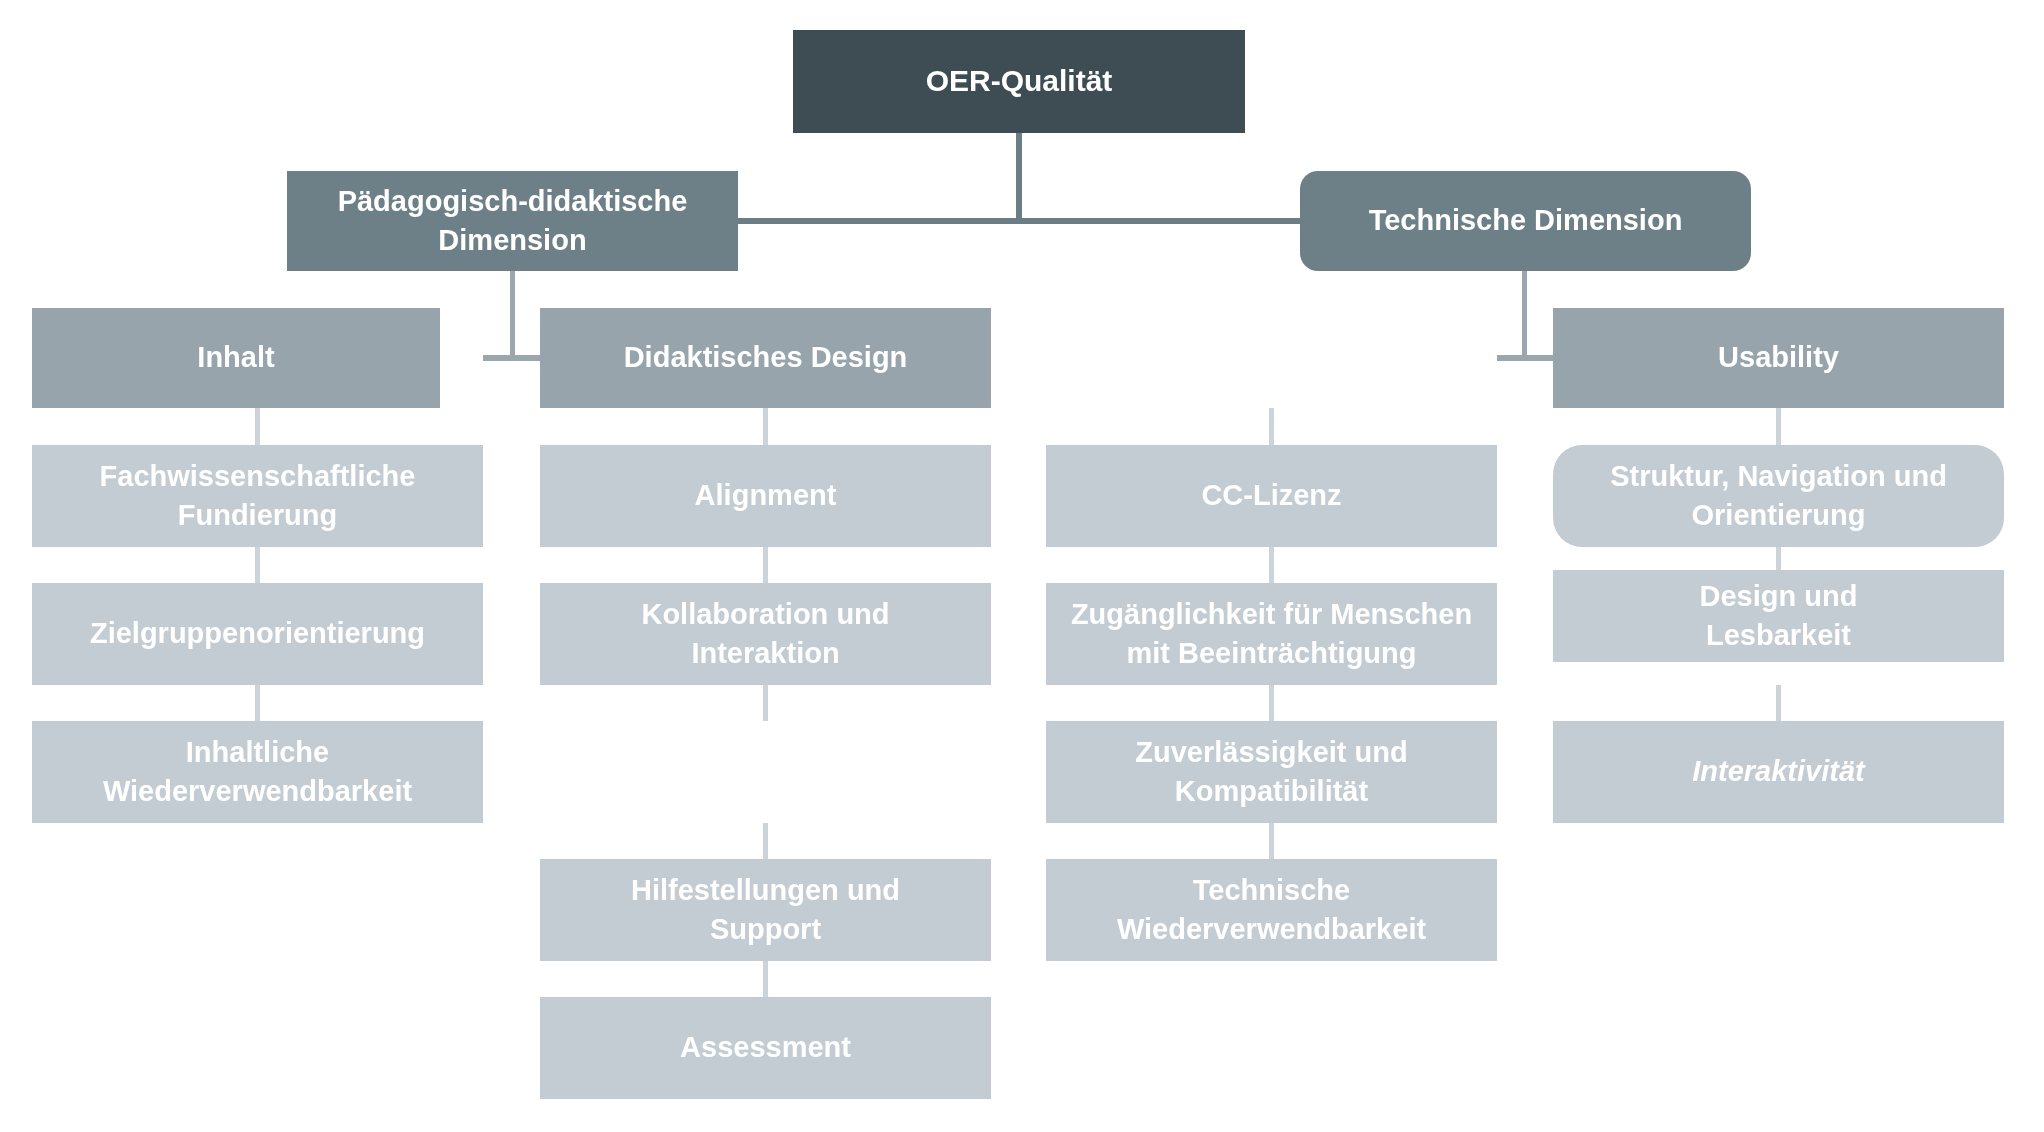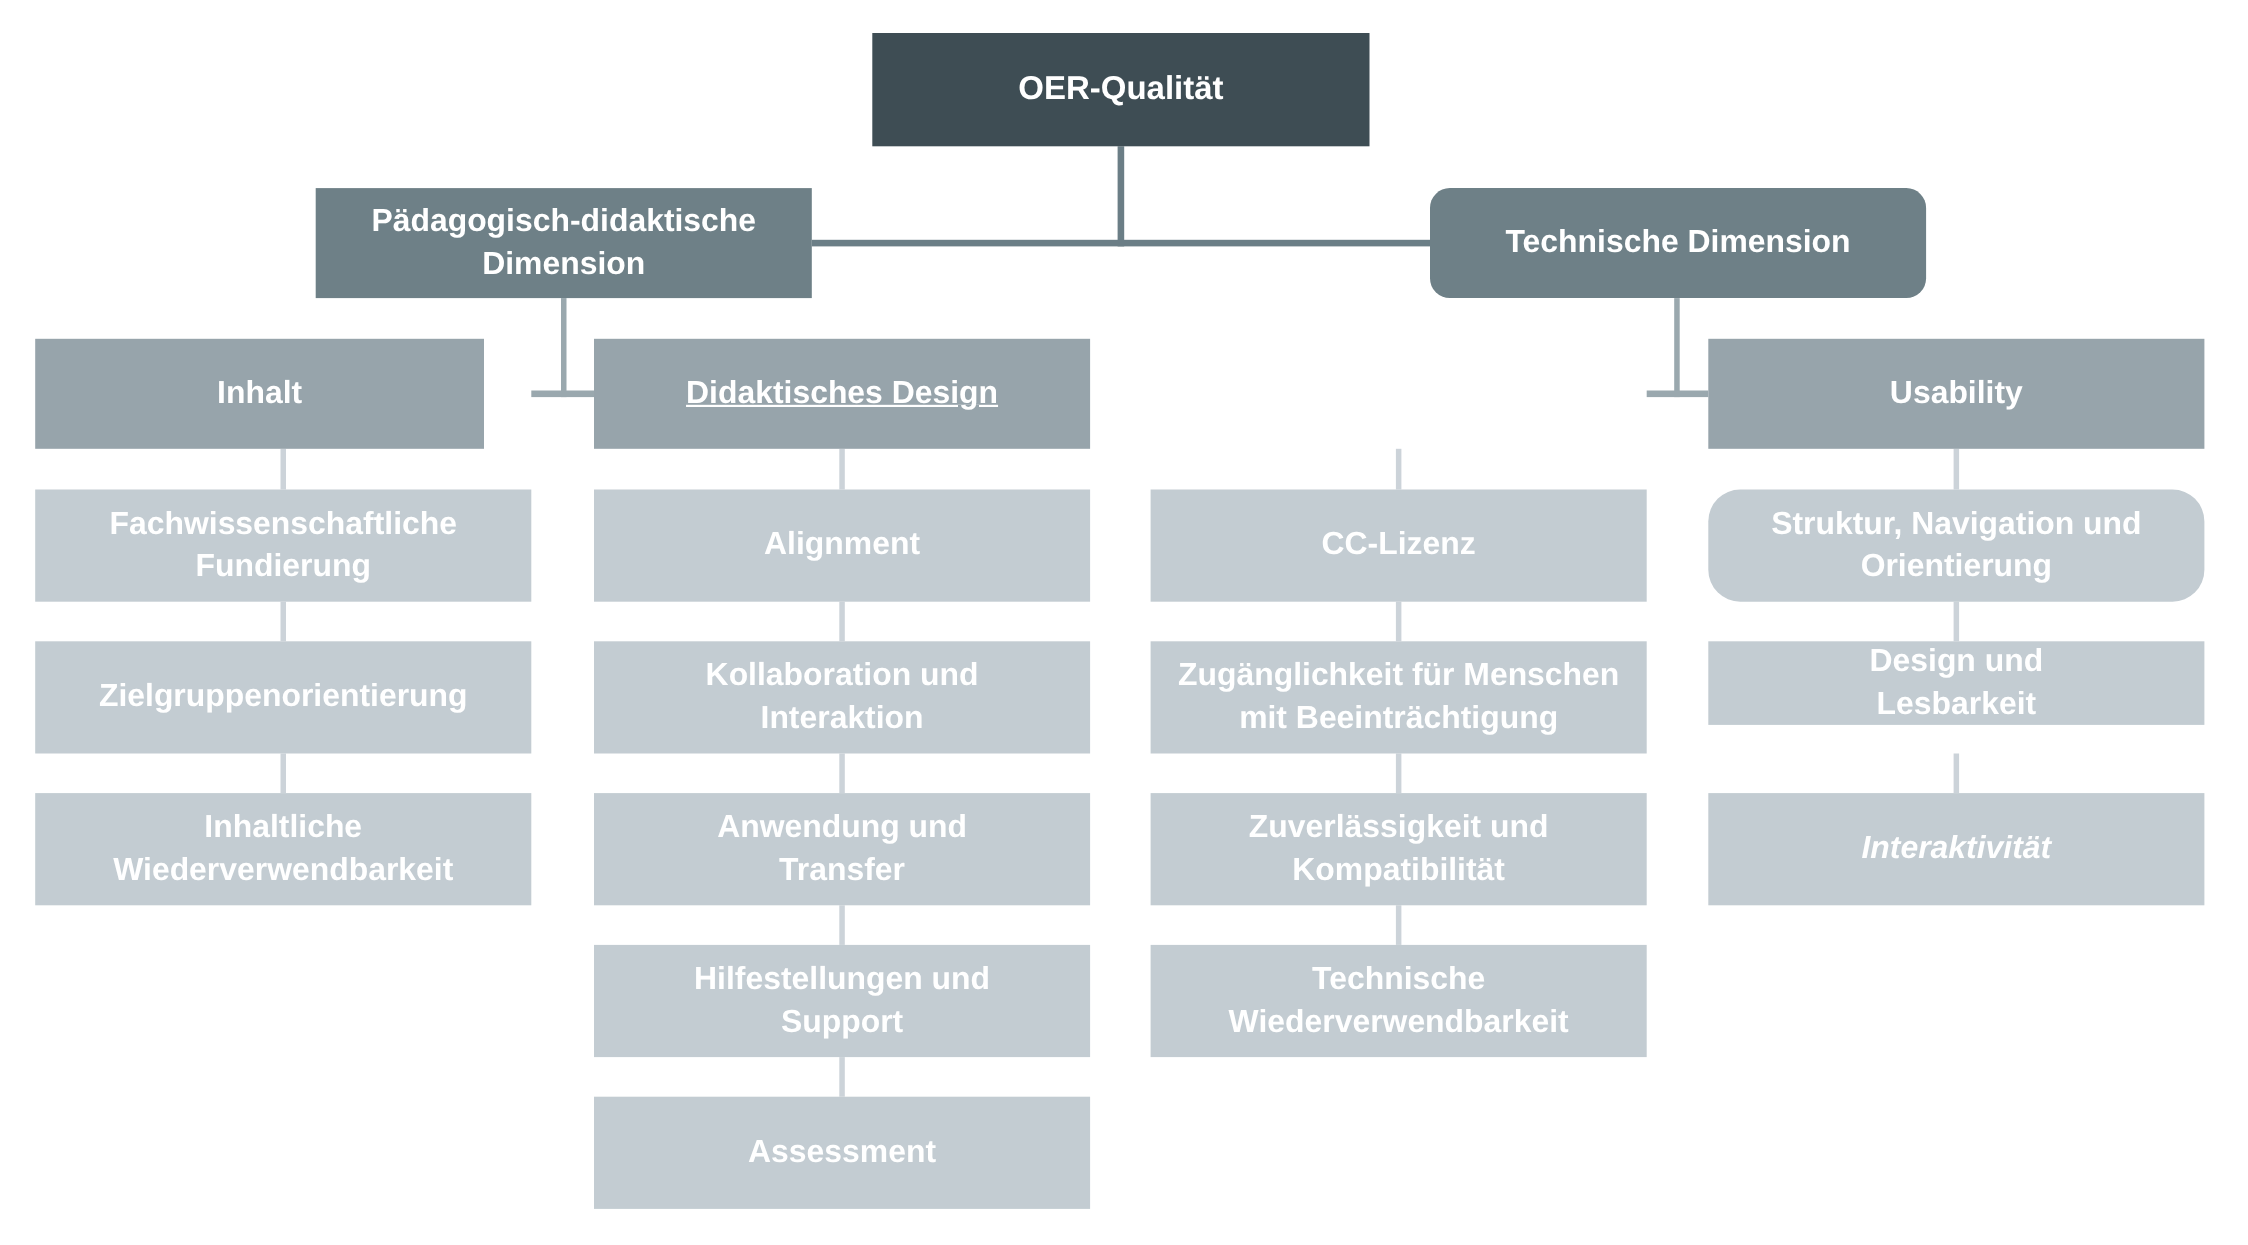--- a/index.html
+++ b/index.html
@@ -73,45 +73,43 @@
   <div class="line light" style="left:1776px; top:547px; width:5px; height:36px;"></div>
   <div class="line light" style="left:1776px; top:685px; width:5px; height:36px;"></div>
 
   <div class="box lvl1" style="left:793px; top:30px; width:452px; height:103px;">OER-Qualität</div>
 
   <div class="box lvl2" style="left:287px; top:171px; width:451px; height:100px;">Pädagogisch-didaktische
 Dimension</div>
   <div class="box lvl2" style="left:1300px; top:171px; width:451px; height:100px;border-radius:18px;">Technische Dimension</div>
 
   <div class="box lvl3" style="left:32px; top:308px; width:408px; height:100px;">Inhalt</div>
-  <div class="box lvl3" style="left:540px; top:308px; width:451px; height:100px;text-decoration:underline;">Didaktisches Design</div>
+  <div class="box lvl3" style="left:540px; top:308px; width:451px; height:100px;">Didaktisches Design</div>
   <div class="box lvl3" style="left:1553px; top:308px; width:451px; height:100px;">Usability</div>
 
   <div class="box lvl4" style="left:32px; top:445px; width:451px; height:102px;">Fachwissenschaftliche
 Fundierung</div>
   <div class="box lvl4" style="left:32px; top:583px; width:451px; height:102px;">Zielgruppenorientierung</div>
   <div class="box lvl4" style="left:32px; top:721px; width:451px; height:102px;">Inhaltliche
 Wiederverwendbarkeit</div>
 
   <div class="box lvl4" style="left:540px; top:445px; width:451px; height:102px;">Alignment</div>
   <div class="box lvl4" style="left:540px; top:583px; width:451px; height:102px;">Kollaboration und
 Interaktion</div>
-  <div class="box lvl4" style="left:540px; top:721px; width:451px; height:102px;">Anwendung und
-Transfer</div>
   <div class="box lvl4" style="left:540px; top:997px; width:451px; height:102px;">Assessment</div>
   <div class="box lvl4" style="left:540px; top:859px; width:451px; height:102px;">Hilfestellungen und
 Support</div>
 
   <div class="box lvl4" style="left:1046px; top:445px; width:451px; height:102px;">CC-Lizenz</div>
   <div class="box lvl4" style="left:1046px; top:583px; width:451px; height:102px;">Zugänglichkeit für Menschen
 mit Beeinträchtigung</div>
   <div class="box lvl4" style="left:1046px; top:721px; width:451px; height:102px;">Zuverlässigkeit und
 Kompatibilität</div>
   <div class="box lvl4" style="left:1046px; top:859px; width:451px; height:102px;">Technische
 Wiederverwendbarkeit</div>
 
   <div class="box lvl4" style="left:1553px; top:445px; width:451px; height:102px;border-radius:29px;">Struktur, Navigation und
 Orientierung</div>
-  <div class="box lvl4" style="left:1553px; top:583px; width:451px; height:76px;">Design und
+  <div class="box lvl4" style="left:1553px; top:570px; width:451px; height:92px;">Design und
 Lesbarkeit</div>
   <div class="box lvl4" style="left:1553px; top:721px; width:451px; height:102px;font-style:italic;">Interaktivität</div>
 
 </div>
 
 </body></html>

